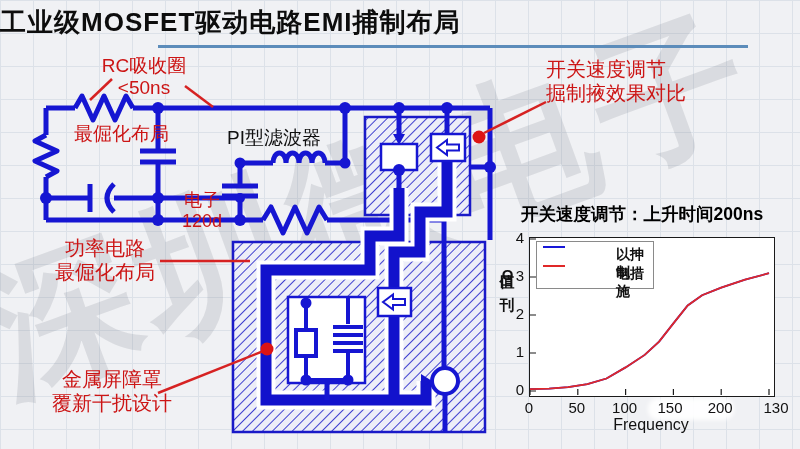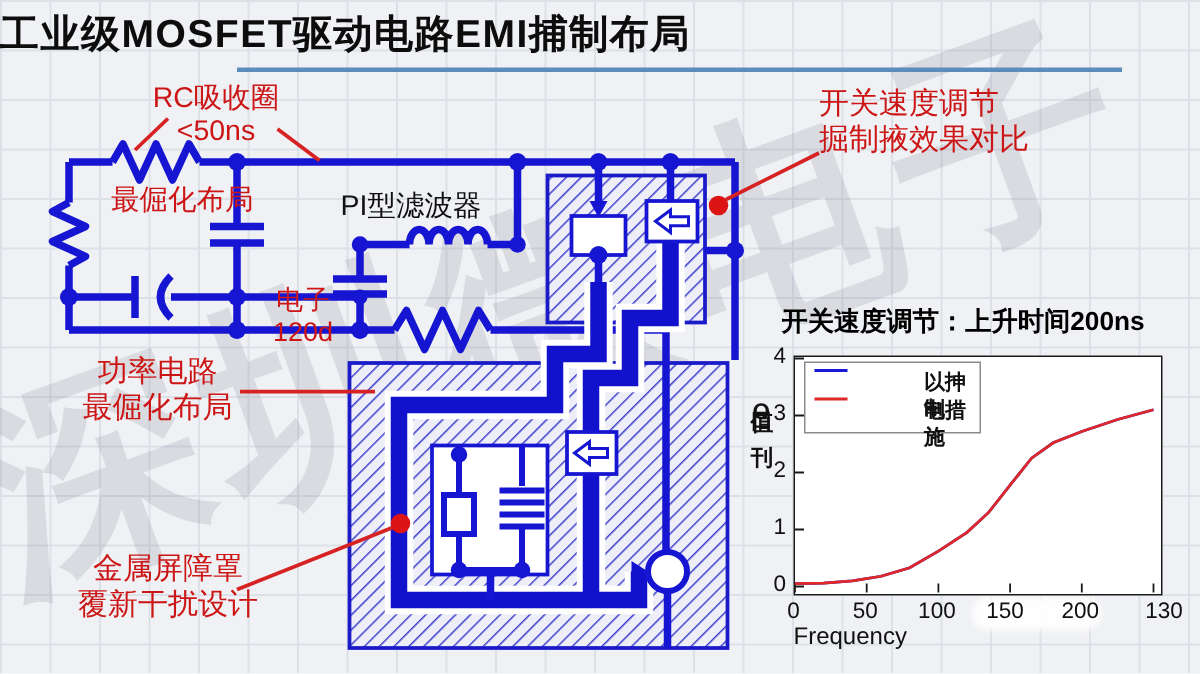--- a/index.html
+++ b/index.html
@@ -25,21 +25,21 @@
   .ann{position:absolute;font-weight:400;color:#cc1515;line-height:1.18;z-index:5;}
   .ann.black{color:#101010;}
   .ctr{text-align:center;}
   .smudge{position:absolute;left:648px;top:398px;width:86px;height:22px;background:rgba(255,255,255,0.92);border-radius:10px;filter:blur(2px);z-index:4;}
   
   .chart-title{position:absolute;left:521px;top:202px;font-size:17.5px;font-weight:800;color:#000;z-index:6;}
   .plot{position:absolute;left:529px;top:237px;width:244px;height:158px;background:#fff;border:1.5px solid #1a1a1a;z-index:5;}
   #curve-svg{position:absolute;left:0;top:0;}
   .ylab{position:absolute;left:497px;top:262px;z-index:6;font-size:15px;font-weight:bold;color:#111;
         writing-mode:vertical-rl;text-orientation:upright;letter-spacing:2px;}
-  .xlab{position:absolute;left:529px;top:416px;width:244px;font-size:16px;color:#111;z-index:6;}
+  .xlab{position:absolute;left:529px;top:416px;width:244px;text-align:center;font-size:16px;color:#111;z-index:6;}
   .xtick{position:absolute;top:399px;width:30px;text-align:center;font-size:15px;color:#111;z-index:6;}
   .ytick{position:absolute;width:22px;text-align:right;left:502px;font-size:15px;color:#111;z-index:6;}
   .legend{position:absolute;left:536px;top:241px;width:104px;background:#fff;border:1px solid #8a8a8a;z-index:7;padding:4px 6px;}
   .legend-row{display:flex;align-items:flex-start;height:19px;gap:44px;}
   .legend-line{display:inline-block;width:30px;height:0;border-top:2.5px solid #000;margin-right:7px;}
   .legend-label{font-size:14px;color:#111;font-weight:bold;}
 </style>
 </head>
 <body>
 

